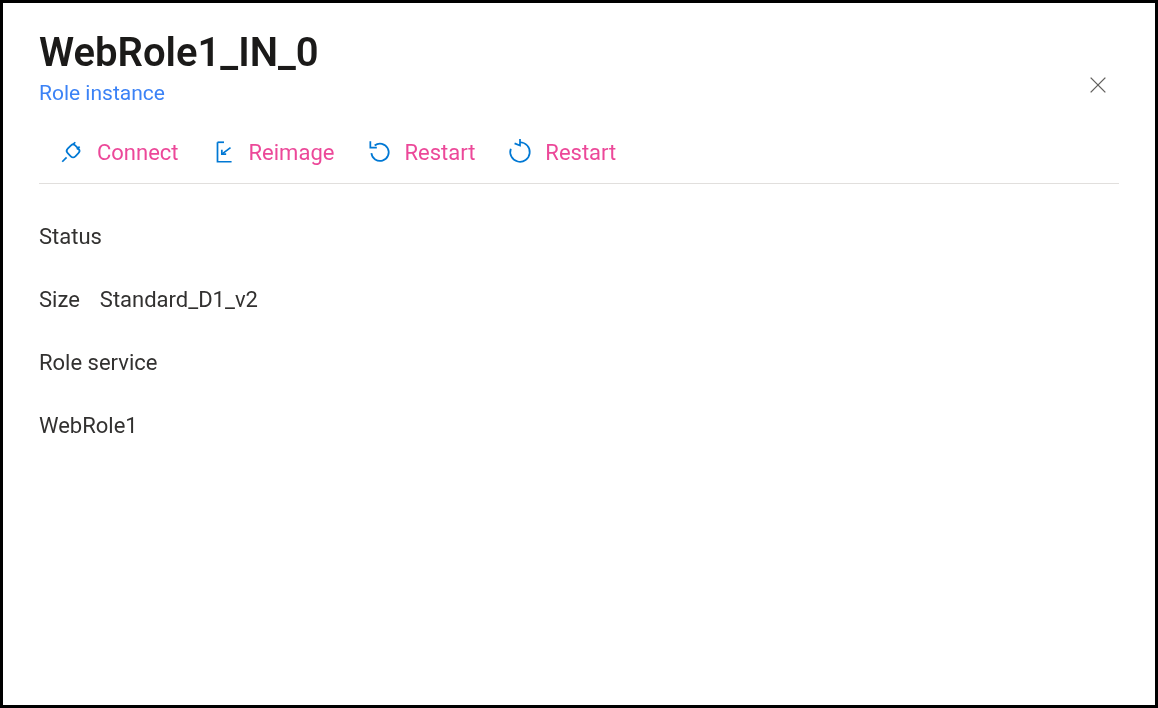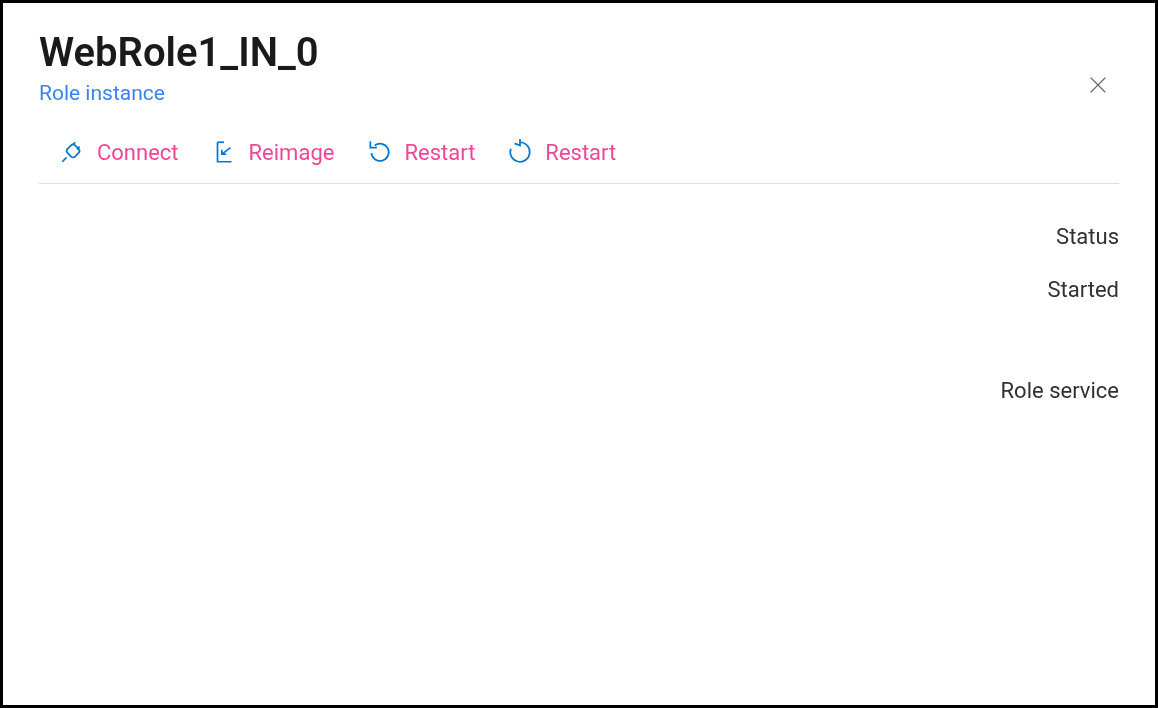--- a/index.html
+++ b/index.html
@@ -87,23 +87,21 @@
       stroke-width: 1.6;
     }
     .properties {
       margin-top: 40px;
       display: flex;
       flex-direction: column;
       gap: 38px;
     }
     .prop-group {
       display: flex;
-      flex-direction: column;
-      gap: 28px;
-      align-items: flex-end;
+      gap: 20px;
     }
     .prop-label {
       font-size: 22px;
       color: #323130;
     }
     .prop-value {
       font-size: 22px;
       color: #323130;
     }
   </style>
@@ -172,28 +170,30 @@
       </span>
       <span>Restart</span>
     </button>
 
   </div>
 
   <div class="properties">
 
     <div class="prop-group">
       <div class="prop-label">Status</div>
-      <div class="prop-value">Started</div>
     </div>
 
     <div class="prop-group">
+      <div class="prop-label">Size</div>
+      <div class="prop-value">Standard_D1_v2</div>
     </div>
 
     <div class="prop-group">
       <div class="prop-label">Role service</div>
     </div>
 
     <div class="prop-group">
+      <div class="prop-value">WebRole1</div>
     </div>
 
   </div>
 
 </div>
 
 </body></html>

